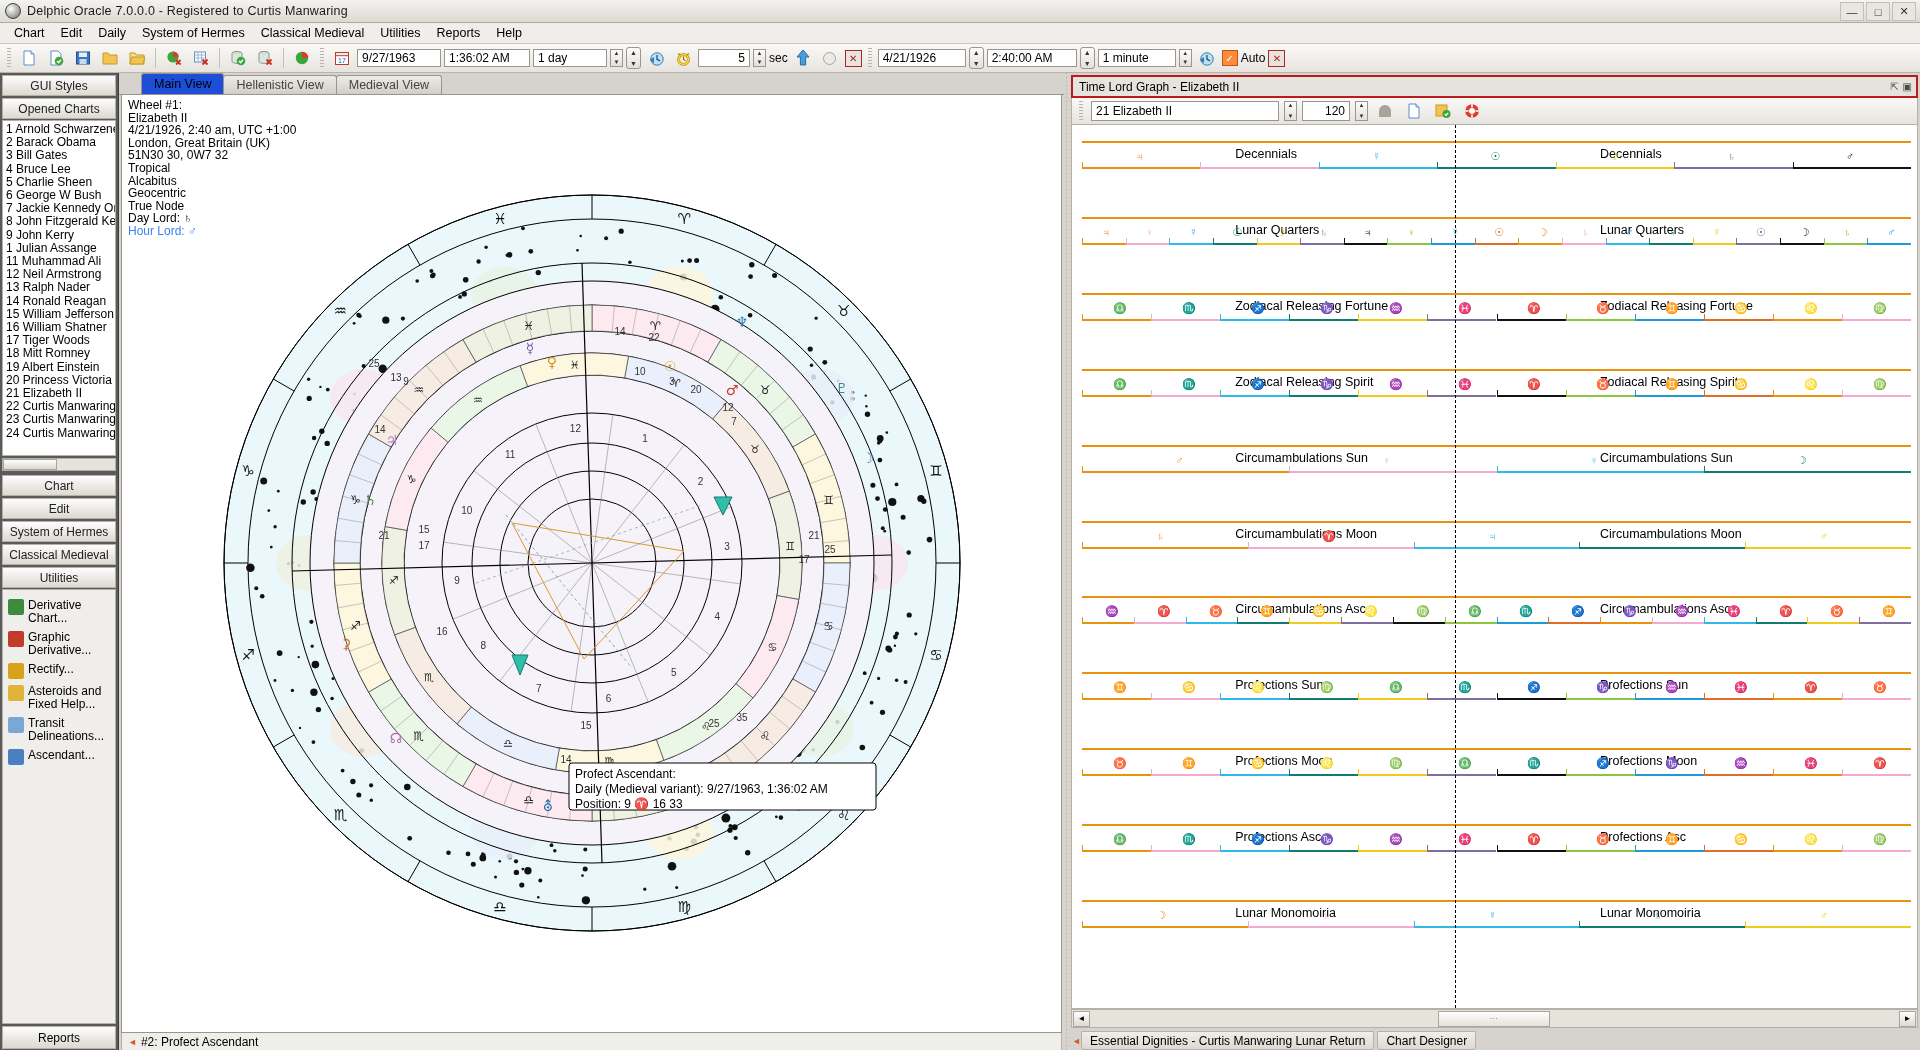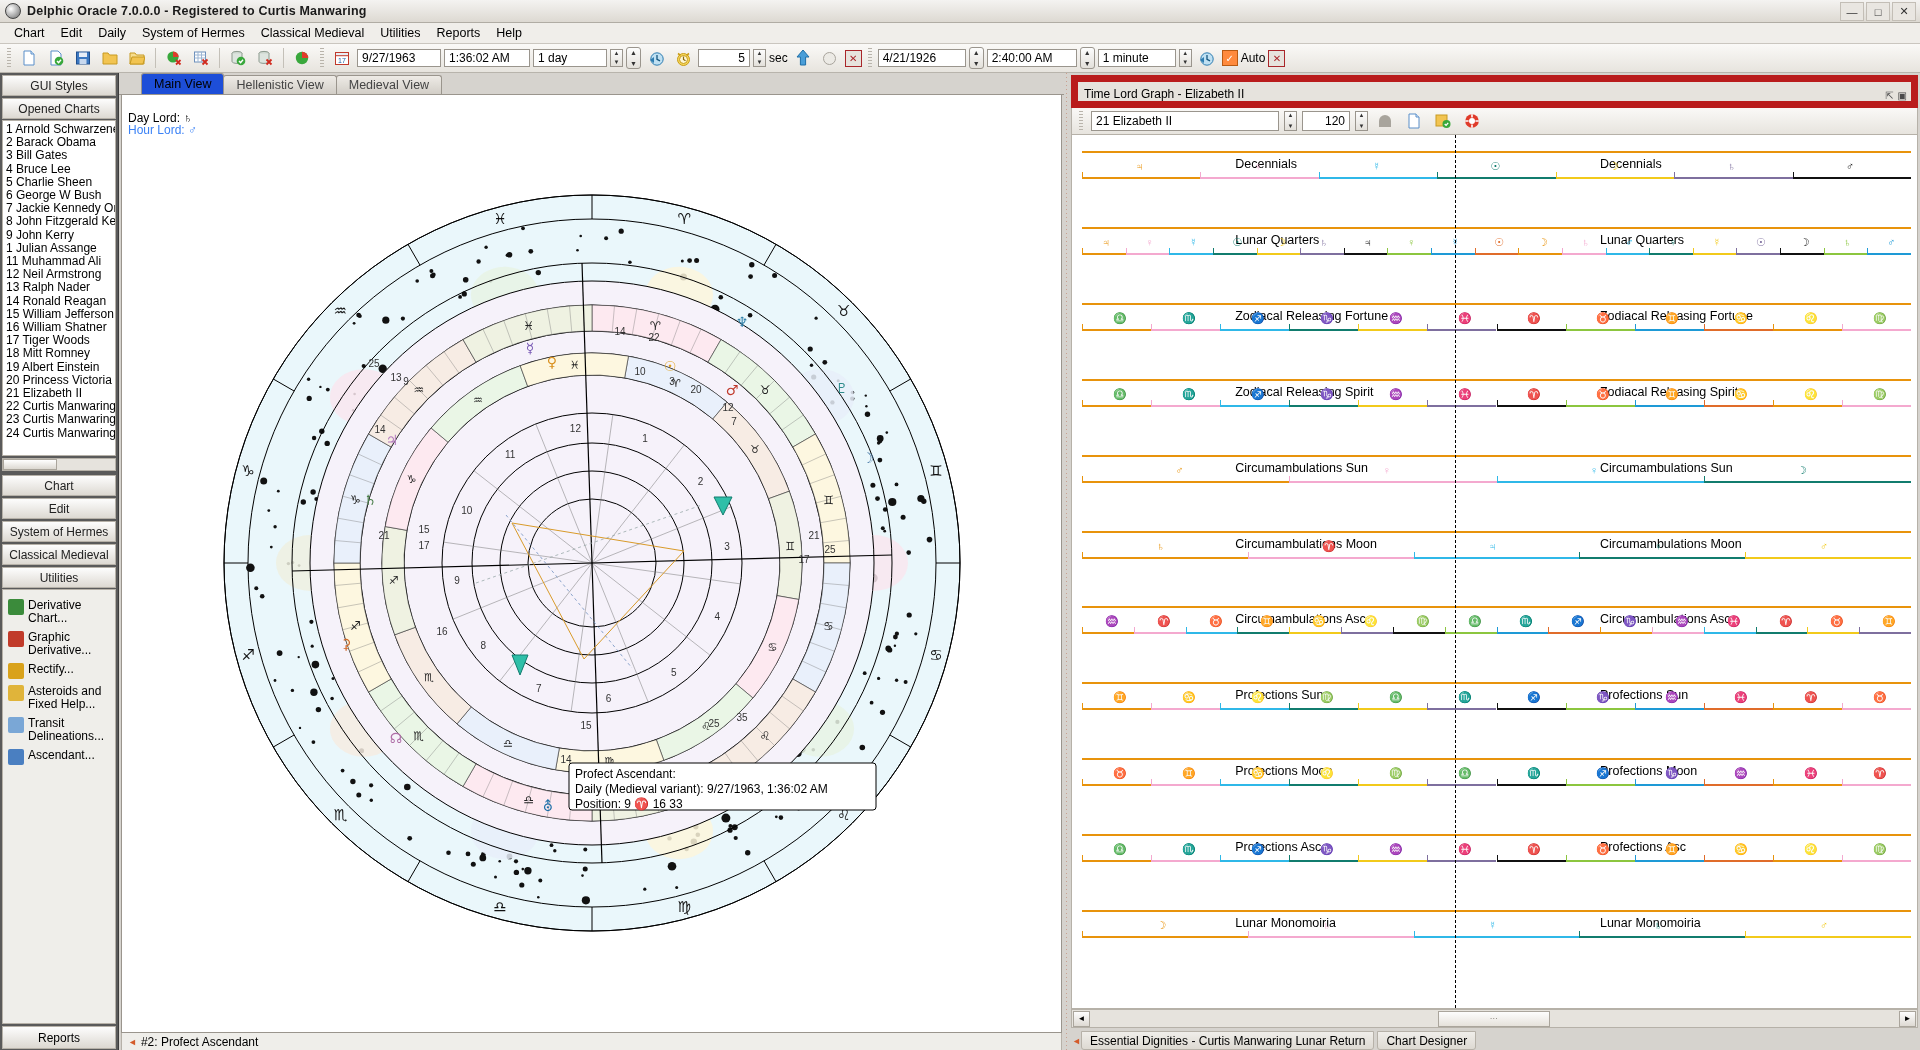--- a/index.html
+++ b/index.html
@@ -11,21 +11,21 @@
   }
   
   #titlebar{
     height:22px;background:linear-gradient(#f4f3f1,#ddd9d2);
     border-bottom:1px solid #b0aca4;display:flex;align-items:center;
     padding-left:5px;position:relative;
   }
   #titlebar .tb-icon{width:14px;height:14px;border-radius:50%;
     background:radial-gradient(circle at 35% 35%,#fff,#6a6a6a);
     border:1px solid #444;margin-right:6px;}
-  #titlebar .tb-text{font-weight:bold;font-size:12.5px;color:#1a1a1a;letter-spacing:.2px;}
+  #titlebar .tb-text{font-weight:normal;font-size:12.5px;color:#1a1a1a;letter-spacing:.2px;}
   #winbtns{position:absolute;right:4px;top:2px;display:flex;gap:2px;}
   #winbtns div{width:22px;height:17px;display:flex;align-items:center;justify-content:center;
     font-size:11px;color:#333;background:#e9e6e1;border:1px solid #c3beb6;}
   #winbtns div.close{background:#e9e6e1;}
   
   #menubar{height:20px;background:#f0eeea;border-bottom:1px solid #cac6bf;
     display:flex;align-items:center;padding-left:6px;gap:0px;}
   #menubar span{padding:2px 8px;font-size:12.5px;cursor:default;}
   
   #toolbar{height:28px;background:linear-gradient(#faf9f7,#e7e4de);
@@ -83,22 +83,22 @@
   .hourlord{color:#3b82f6;}
   #statusline{height:17px;background:#efeeea;border:1px solid #b6b1a8;border-top:none;
     margin:0 2px;display:flex;align-items:center;padding-left:6px;font-size:12px;}
   #statarrow{color:#d45b2b;font-size:9px;margin-right:4px;}
   
   .vsplit{width:5px;background:#d6d3ce;
     background-image:repeating-linear-gradient(to bottom,#c9a08f 0 1px,transparent 1px 4px);
     background-size:1px 100%;background-position:center;background-repeat:repeat-y;}
   
   #tlpanel{flex:1;display:flex;flex-direction:column;background:#d6d3ce;}
-  #tlhdr{height:19px;display:flex;align-items:flex-end;font-size:12px;
-    background:#e6e3dd;border:7px solid #b91c1c;margin:2px 2px 0 2px;padding-left:6px;position:relative;}
+  #tlhdr{height:19px;display:flex;align-items:center;font-size:12px;
+    background:#e6e3dd;border:2px solid #b91c1c;margin:2px 2px 0 2px;padding-left:6px;position:relative;}
   #tlhdr .hbtns{position:absolute;right:4px;display:flex;gap:4px;color:#4a4a4a;font-size:10px;}
   #tltools{height:26px;display:flex;align-items:center;gap:5px;padding:0 4px;
     background:linear-gradient(#faf9f7,#e7e4de);border:1px solid #b6b1a8;border-top:none;margin:0 2px;}
   #tlgraph{flex:1;background:#fff;border:1px solid #b6b1a8;border-top:none;margin:0 2px;
     position:relative;overflow:hidden;}
   #tlhscroll{height:17px;margin:0 2px;background:#e6e3dd;border:1px solid #b6b1a8;
     display:flex;align-items:center;justify-content:space-between;padding:0 1px;}
   #tlhscroll .arrow{width:15px;height:14px;background:linear-gradient(#fdfdfd,#dedad3);
     border:1px solid #aaa59c;display:flex;align-items:center;justify-content:center;font-size:8px;}
   #tlhscroll .thumb{flex:0 0 110px;height:14px;background:linear-gradient(#fdfdfd,#e6e2db);
@@ -361,21 +361,29 @@
     <div id="reports-btn">Reports</div>
   </div>
 
   <div id="chartpane">
     <div id="tabs">
       <div class="tab active">Main View</div>
       <div class="tab">Hellenistic View</div>
       <div class="tab">Medieval View</div>
     </div>
     <div id="canvas">
-      <div id="wheel1info"><br><span><span>Day Lord: </span><span>♄</span></span><br><span class="hourlord"><span>Hour Lord: </span><span>♂</span></span></div>
+      <div id="wheel1info"><span>Wheel #1:
+Elizabeth II
+4/21/1926, 2:40 am, UTC +1:00
+London, Great Britain (UK)
+51N30 30, 0W7 32
+Tropical
+Alcabitus
+Geocentric
+True Node</span><br><span><span>Day Lord: </span><span>♄</span></span><br><span class="hourlord"><span>Hour Lord: </span><span>♂</span></span></div>
       <svg id="wheelsvg" width="941" height="920" style="position:absolute;left:0;top:0">
           <circle cx="470" cy="468" r="368" fill="#eaf7fb" stroke="#000" stroke-width="1"></circle>
           <circle cx="470" cy="468" r="344" fill="none" stroke="#000" stroke-width="1"></circle>
           <circle cx="331.3" cy="263.5" r="2.8" fill="#111"></circle>
           <circle cx="342.3" cy="198.9" r="2.6" fill="#111"></circle>
           <circle cx="385.3" cy="160.2" r="1.7" fill="#111"></circle>
           <circle cx="533.0" cy="245.2" r="1.6" fill="#111"></circle>
           <circle cx="550.0" cy="771.3" r="4.3" fill="#111"></circle>
           <circle cx="676.5" cy="641.8" r="1.8" fill="#111"></circle>
           <circle cx="423.1" cy="719.5" r="4.4" fill="#111"></circle>

